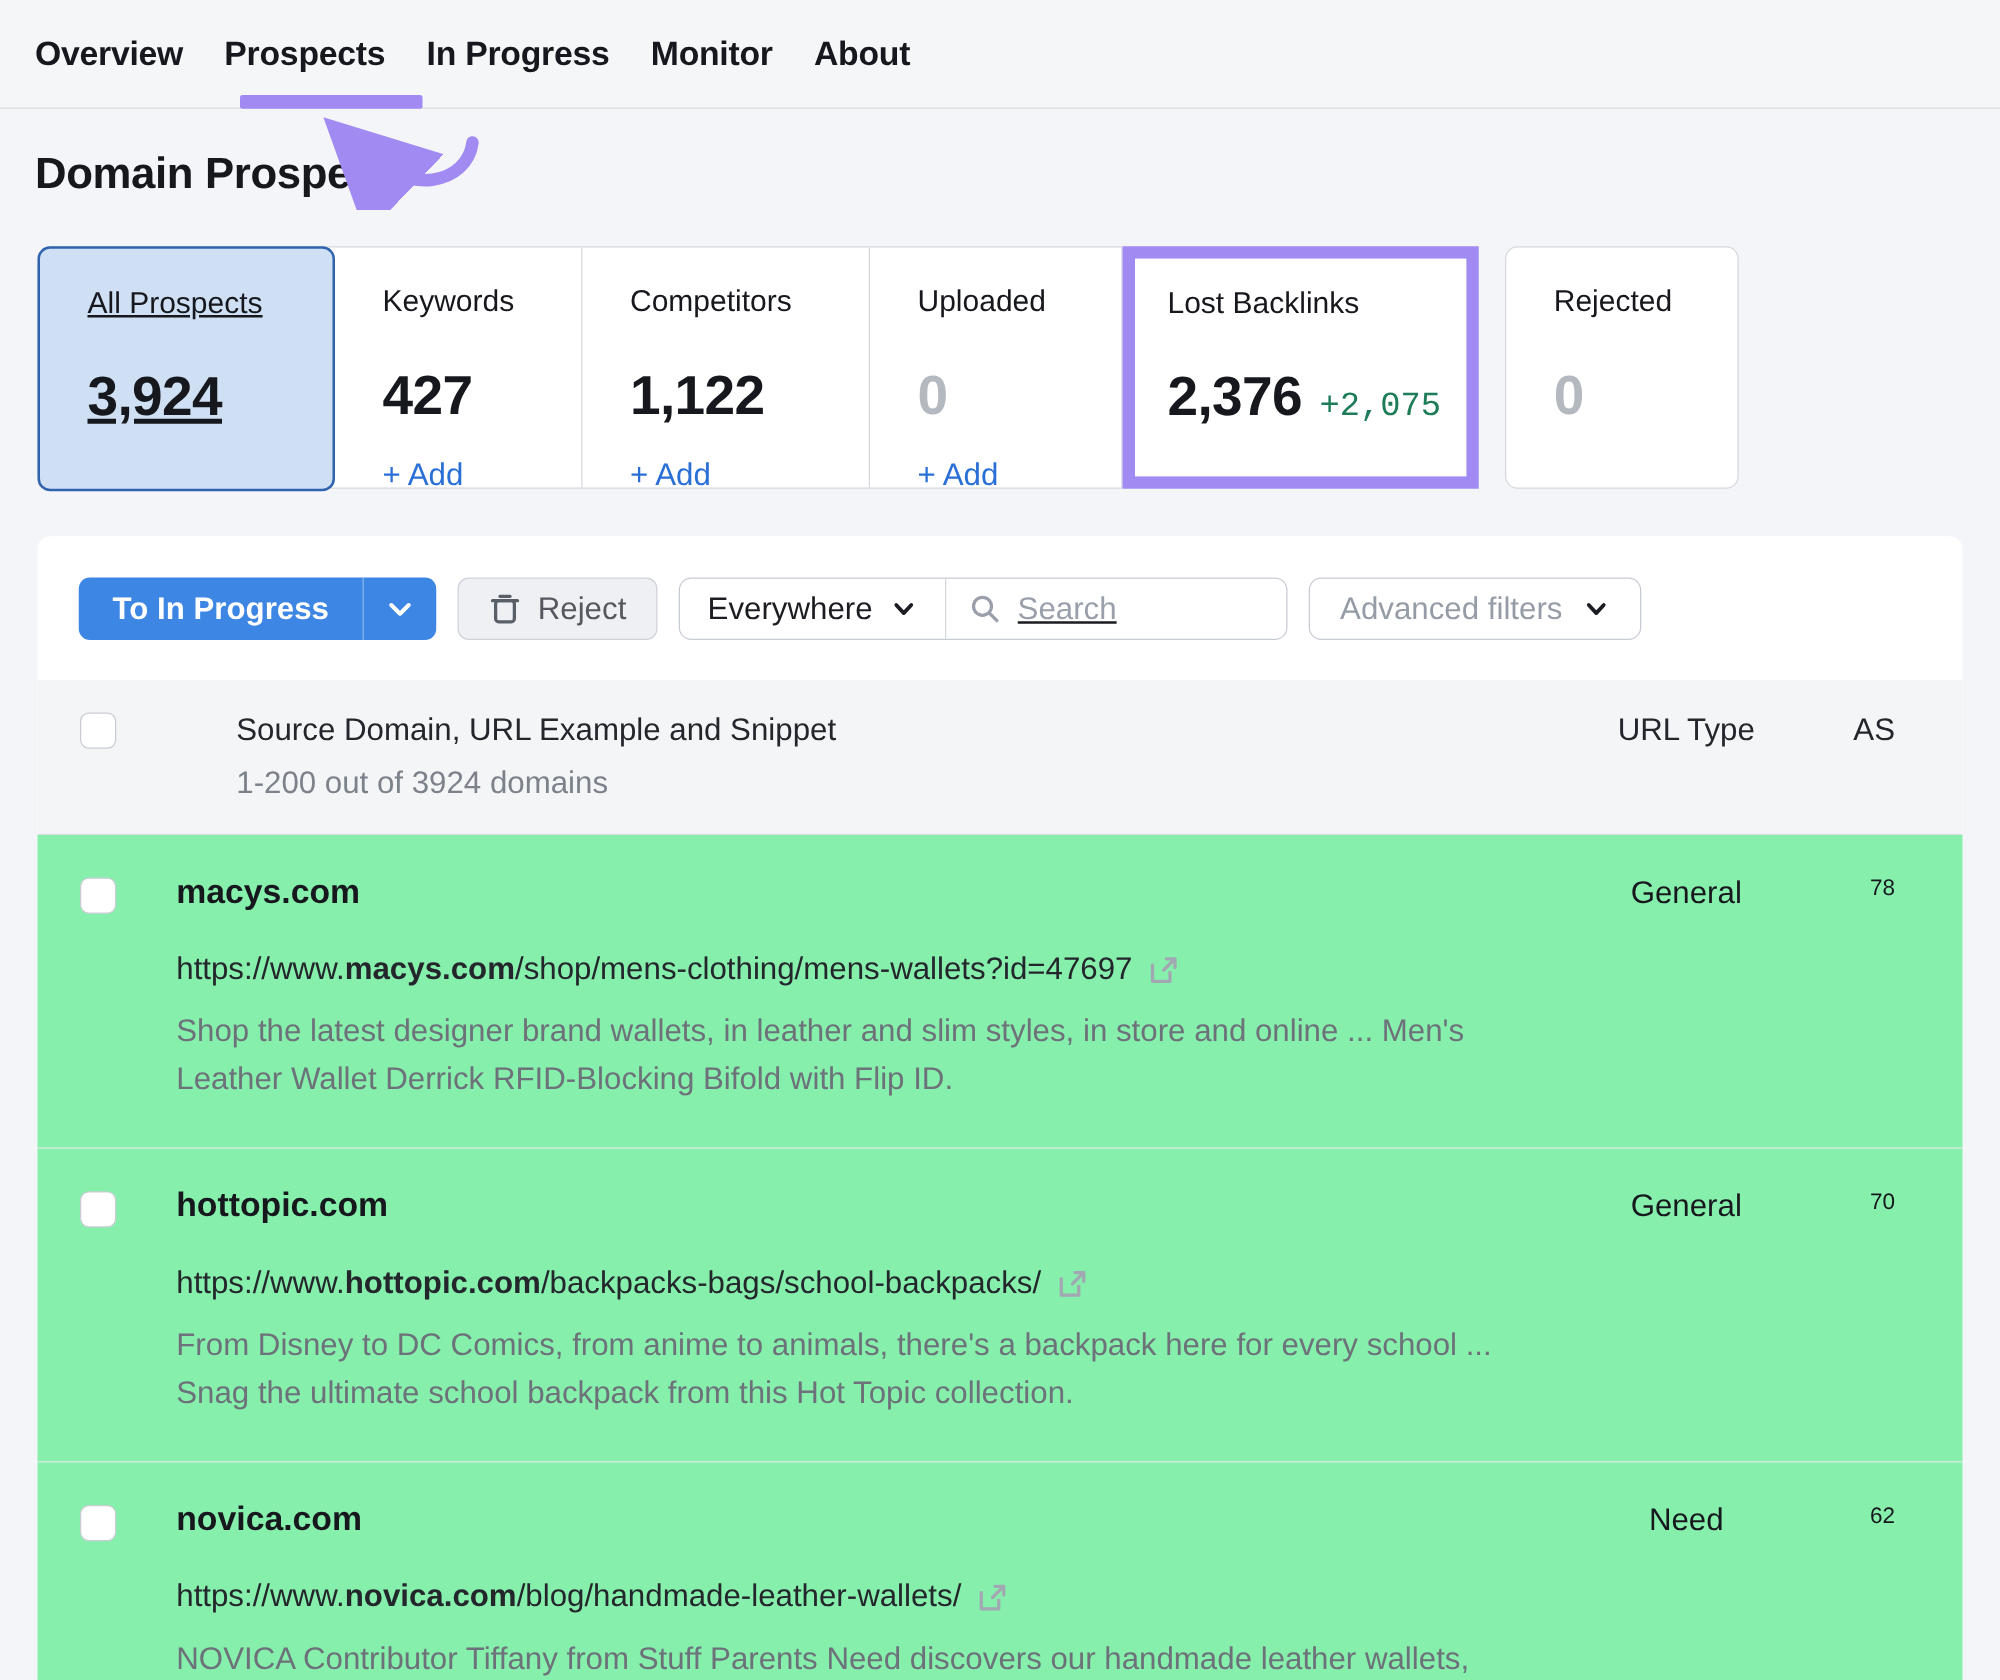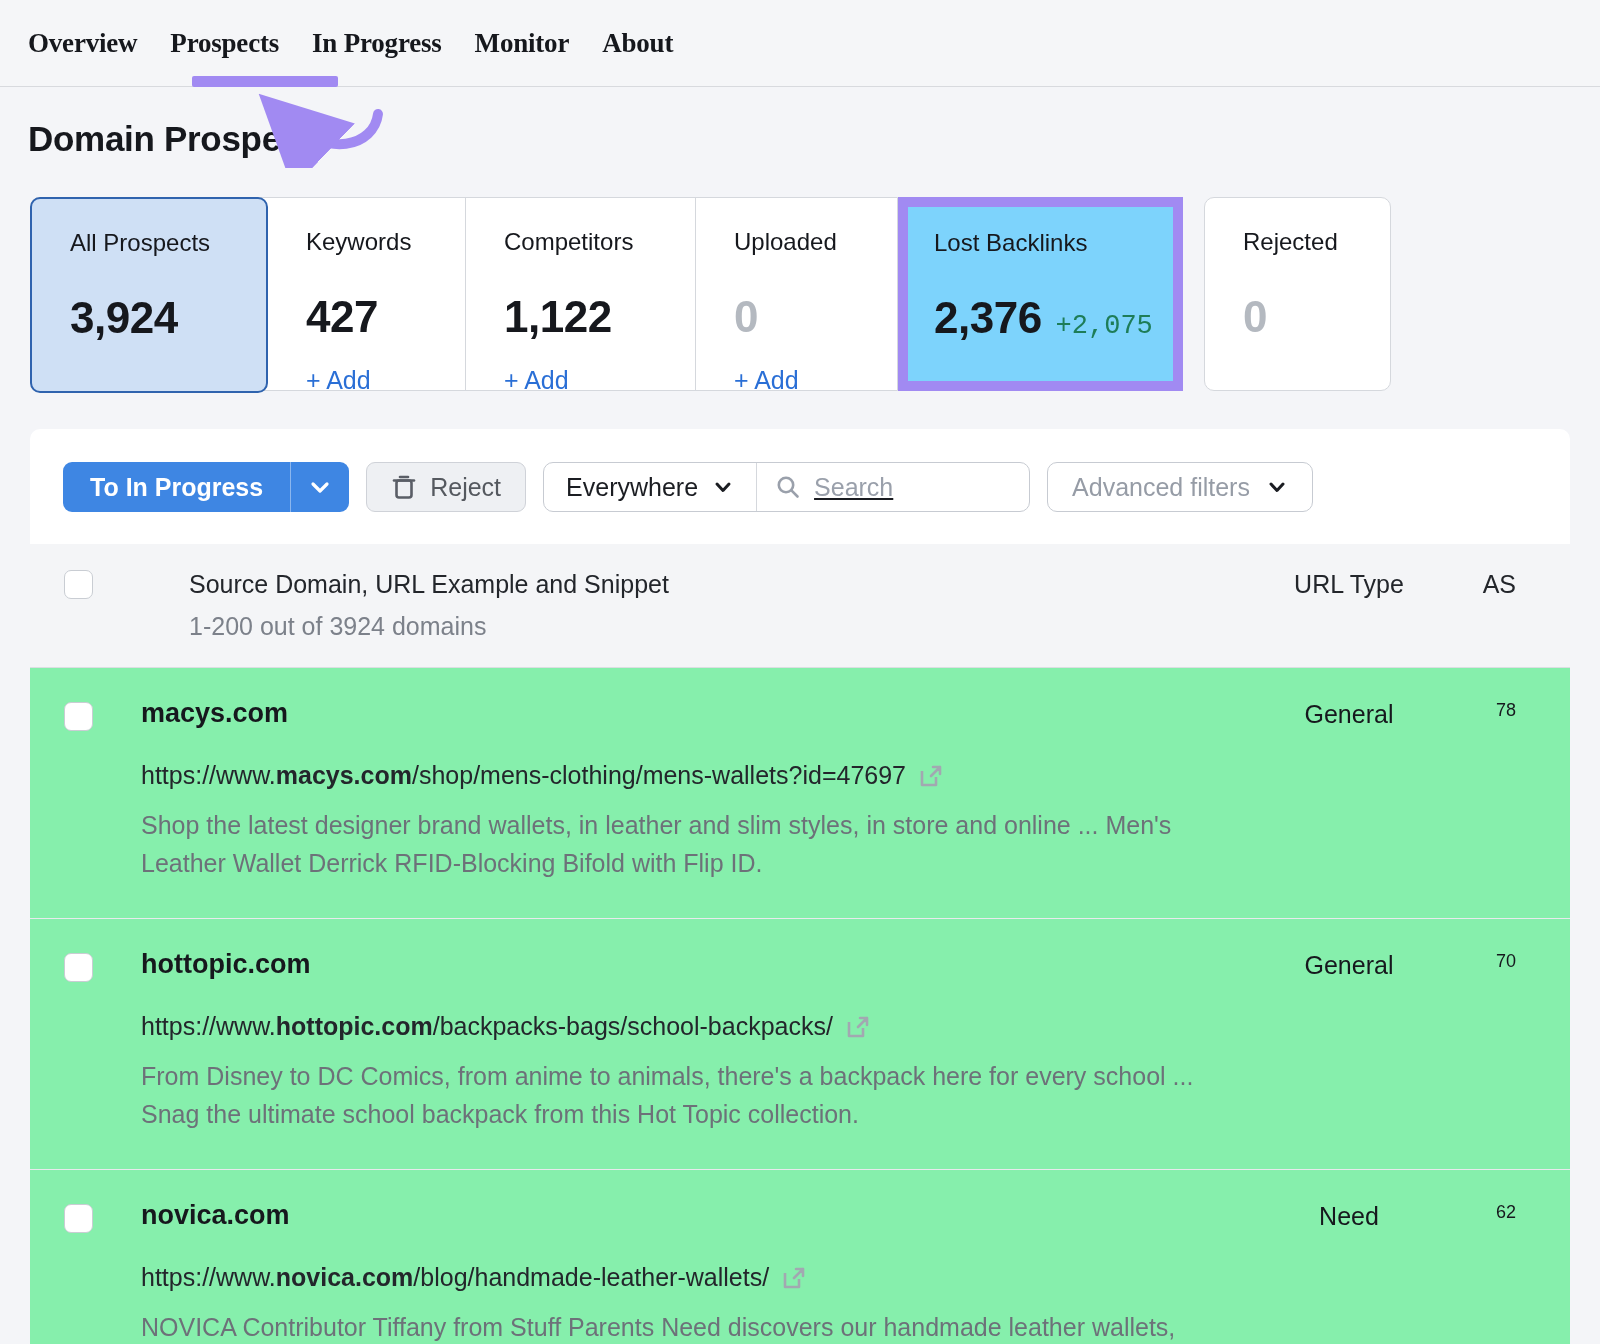--- a/index.html
+++ b/index.html
@@ -11,21 +11,20 @@
     position:relative;
   }
 
   
   .topnav {
     height:87px; background:#f5f6f8;
     border-bottom:1px solid #d8dade;
     display:flex; align-items:center;
     padding-left:28px; gap:33px;
     position:relative;
-    font-family:Liberation Serif, serif;
   }
   .nav-item { font-size:27px; font-weight:600; color:#16181d; cursor:pointer; letter-spacing:-0.2px; }
   .nav-underline {
     position:absolute; left:192px; top:76px;
     width:146px; height:11px; background:#a18af2; border-radius:2px;
     z-index:3;
   }
   .arrow-annotation {
     position:absolute; left:252px; top:88px; width:140px; height:80px; z-index:3;
     pointer-events:none;
@@ -44,30 +43,30 @@
     border:1px solid #d5d8dd; border-radius:10px 0 0 10px;
     height:194px;
   }
   .card { padding:30px 0 0 38px; border-right:1px solid #d5d8dd; cursor:pointer; }
   .card:last-child { border-right:none; }
   .card-label { font-size:24px; color:#16181d; line-height:1.15; }
   .card-value { margin-top:36px; font-size:44px; font-weight:700; letter-spacing:-0.5px; color:#16181d; }
   .card-value.zero { color:#b4b9c0; }
   .card-add { margin-top:24px; font-size:25px; color:#2a6fd6; cursor:pointer; display:inline-block; }
   .card-all { width:238px; background:#cfe0f5; border:2px solid #2f63ae; border-radius:10px;
-              margin:-1px 0 -1px -1px; height:196px; z-index:1; }
+              margin:-1px 0 -1px -1px; height:196px; z-index:1;text-decoration:underline; }
   .card-keywords { width:198px; }
   .card-competitors { width:230px; }
   .card-uploaded { width:201px; }
   .card-highlight {
     border:10px solid #a18af2; background:#a18af2;
     height:194px; width:285px; z-index:2; margin-left:0; flex-shrink:0;
   }
   .card-highlight .inner {
-    background:#7dd3fc; width:100%; height:100%;
+    background:#ffffff; width:100%; height:100%;
     padding:22px 0 0 26px; cursor:pointer;
   }
   .value-row { display:flex; align-items:baseline; gap:14px; }
   .card-delta { font-size:27px; color:#1e7d58;font-family:Liberation Mono, monospace; }
   .card-rejected {
     margin-left:21px; width:187px; height:194px;
     background:#fff; border:1px solid #d5d8dd; border-radius:10px;
     padding:30px 0 0 38px; cursor:pointer;
   }
 

